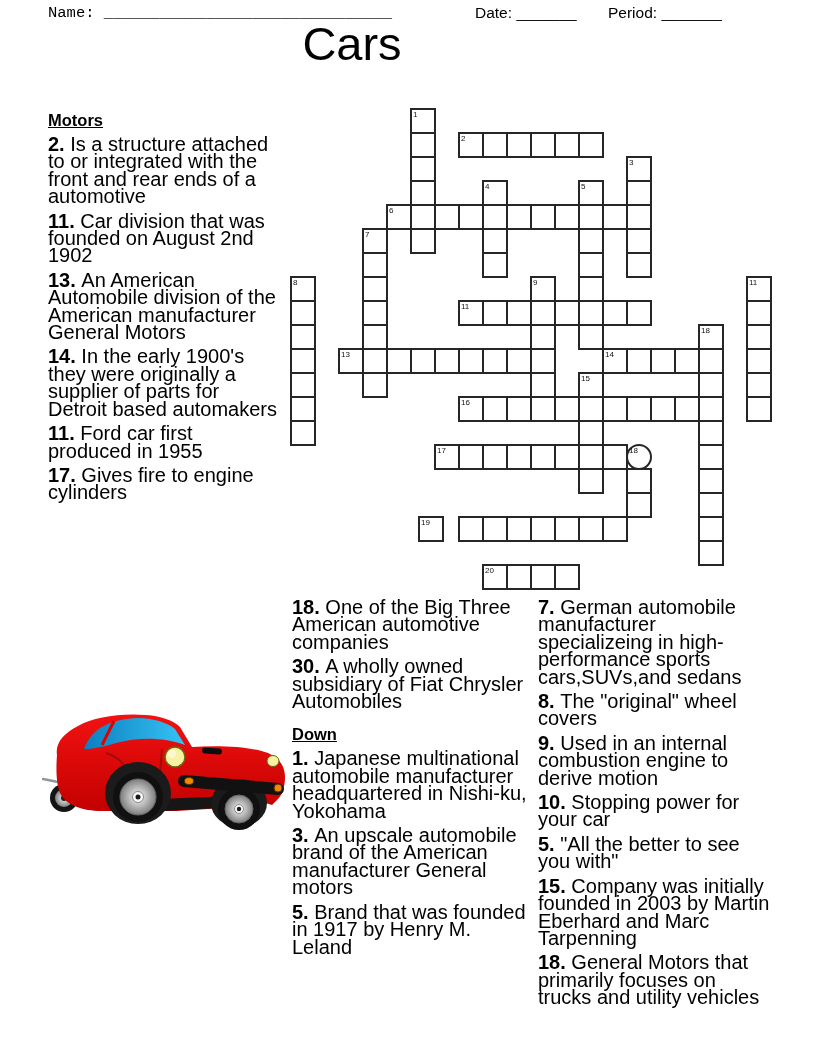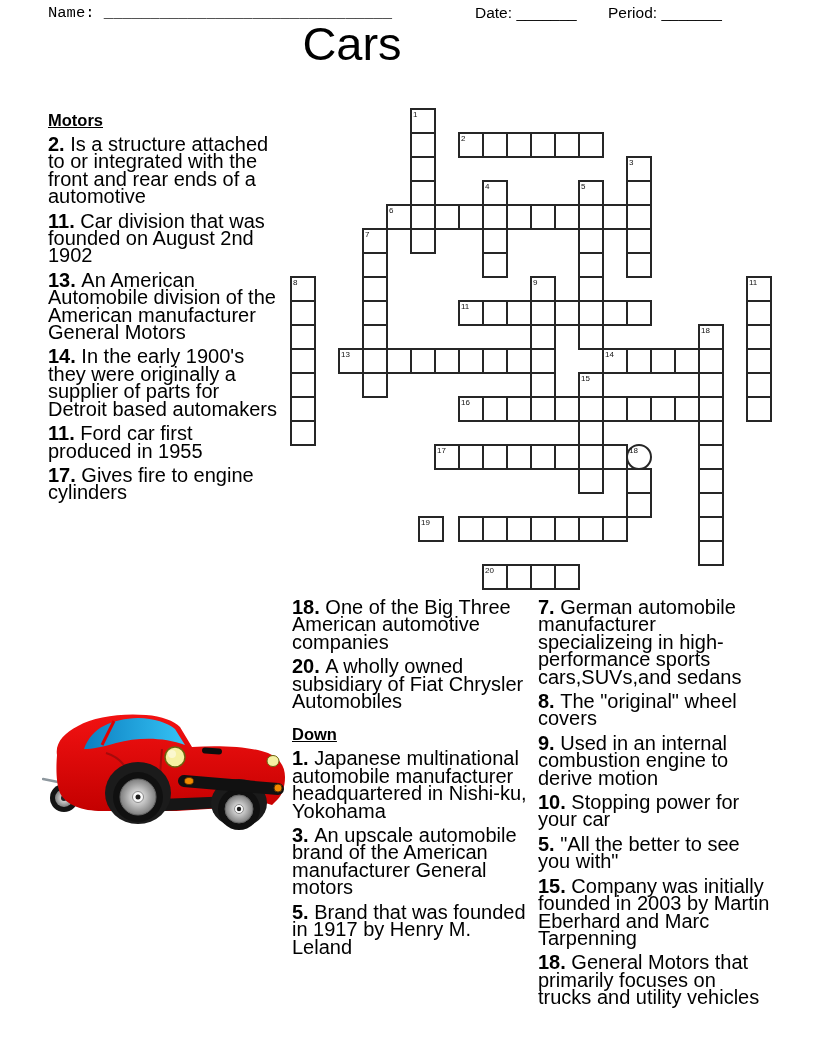--- a/index.html
+++ b/index.html
@@ -227,21 +227,21 @@
         <p class="clue"><b>13. </b>An American Automobile division of the American manufacturer General Motors</p>
         <p class="clue"><b>14. </b>In the early 1900's they were originally a supplier of parts for Detroit based automakers</p>
         <p class="clue"><b>11. </b>Ford car first produced in 1955</p>
         <p class="clue"><b>17. </b>Gives fire to engine cylinders</p>
       </div>
   </div>
 
   <div class="cluecol" id="col-mid">
     <div id="across-list-mid">
         <p class="clue"><b>18. </b>One of the Big Three American automotive companies</p>
-        <p class="clue"><b>20. </b>A wholly owned subsidiary of Fiat Chrysler Automobiles</p>
+        <p class="clue"><b>30. </b>A wholly owned subsidiary of Fiat Chrysler Automobiles</p>
       </div>
     <h2 class="head down">Down</h2>
     <div id="down-list-mid">
         <p class="clue"><b>1. </b>Japanese multinational automobile manufacturer headquartered in Nishi-ku, Yokohama</p>
         <p class="clue"><b>3. </b>An upscale automobile brand of the American manufacturer General motors</p>
         <p class="clue"><b>5. </b>Brand that was founded in 1917 by Henry M. Leland</p>
       </div>
   </div>
 
   <div class="cluecol" id="col-right">

